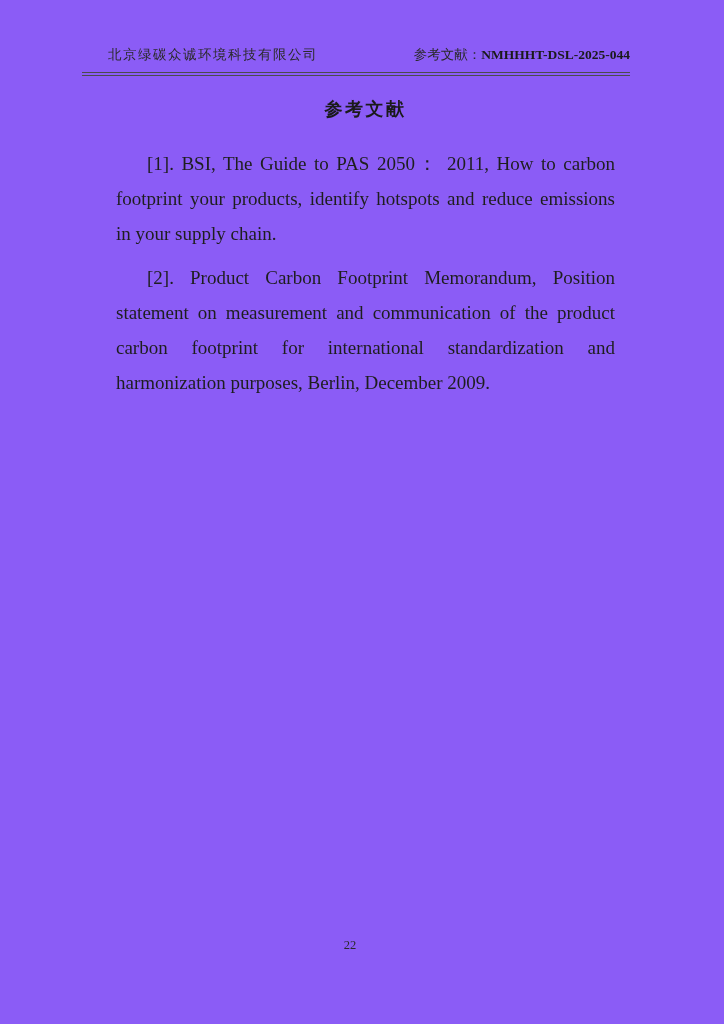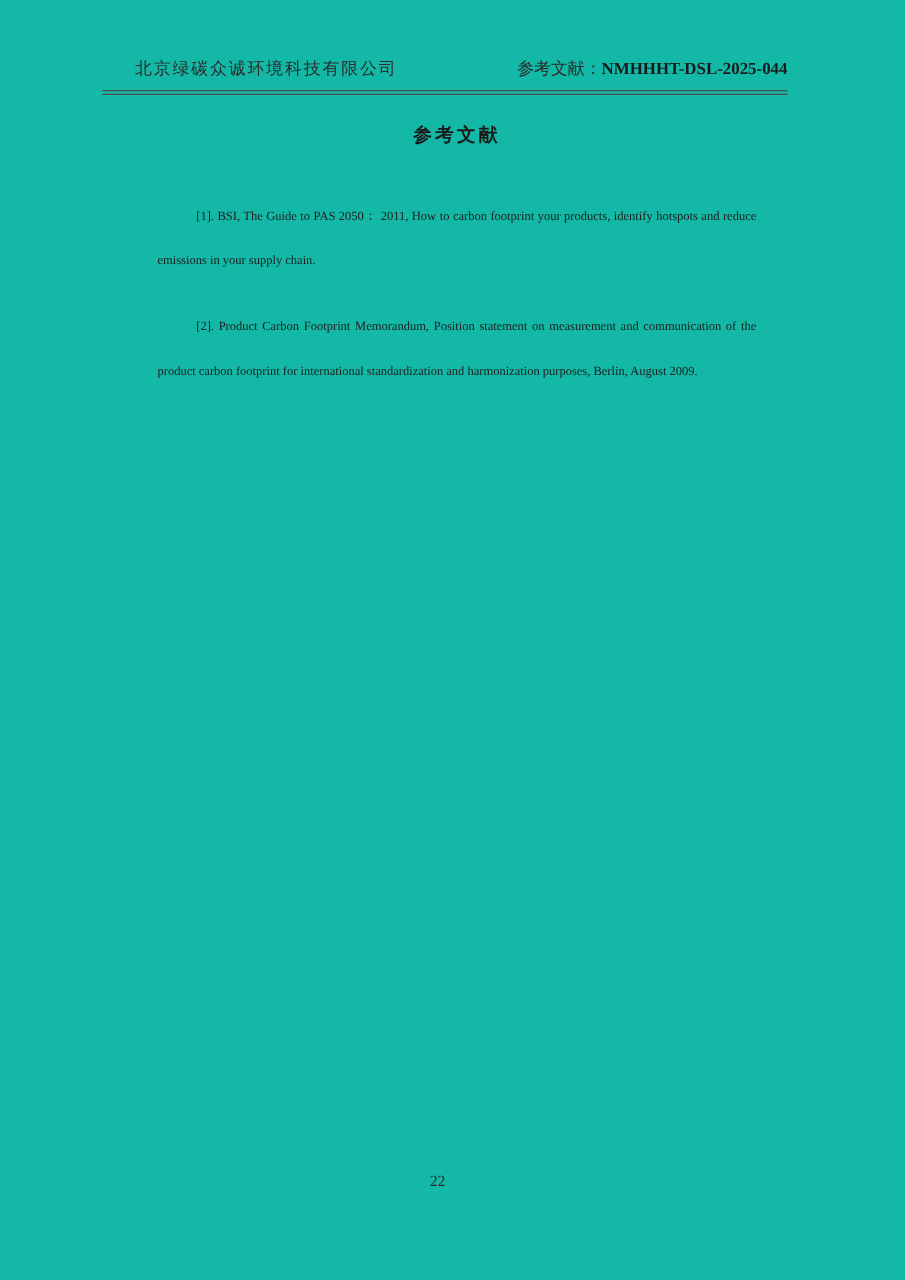--- a/index.html
+++ b/index.html
@@ -4,21 +4,21 @@
 <style>
   html, body {
     margin: 0;
     padding: 0;
     background: #ffffff;
   }
   .page {
     position: relative;
     width: 724px;
     height: 1024px;
-    background: #14b8a6;
+    background: #8b5cf6;
     font-family: "Liberation Serif", "DejaVu Serif", serif;
     color: #1e1e1e;
     overflow: hidden;
   }
   
   .header {
     position: absolute;
     left: 82px;
     top: 46px;
     width: 548px;
@@ -51,36 +51,36 @@
     border-bottom: 1px solid #4b4b4b;
   }
   
   .doc-title {
     position: absolute;
     top: 96px;
     left: 108px;
     width: 515px;
     margin: 0;
     text-align: center;
-    font-size: 15px;
+    font-size: 18px;
     font-weight: bold;
     letter-spacing: 2.5px;
     line-height: 26px;
     color: #1a1a1a;
   }
   
   .body-block {
     position: absolute;
     top: 138px;
     left: 108px;
     width: 515px;
   }
   .ref {
-    margin: 18px;
-    font-size: 10px;
+    margin: 8px;
+    font-size: 19px;
     line-height: 35.2px;
     text-align: justify;
     text-justify: inter-word;
     text-indent: 31px;
     color: #1e1e1e;
   }
   
   .footer {
     position: absolute;
     top: 936px;
@@ -104,20 +104,20 @@
         <span class="archive-label">参考文献：</span><span class="archive-val">NMHHHT-DSL-2025-044</span>
       </span>
     </div>
     <div class="header-rule"></div>
   </header>
 
   <h1 class="doc-title">参考文献</h1>
 
   <main class="body-block">
     <p class="ref">[1]. BSI, The Guide to PAS 2050： 2011, How to carbon footprint your products, identify hotspots and reduce emissions in your supply chain.</p>
-    <p class="ref">[2]. Product Carbon Footprint Memorandum, Position statement on measurement and communication of the product carbon footprint for international standardization and harmonization purposes, Berlin, August 2009.</p>
+    <p class="ref">[2]. Product Carbon Footprint Memorandum, Position statement on measurement and communication of the product carbon footprint for international standardization and harmonization purposes, Berlin, December 2009.</p>
   </main>
 
   <footer class="footer">
     <span>22</span>
   </footer>
 
 </div>
 
 </body></html>

